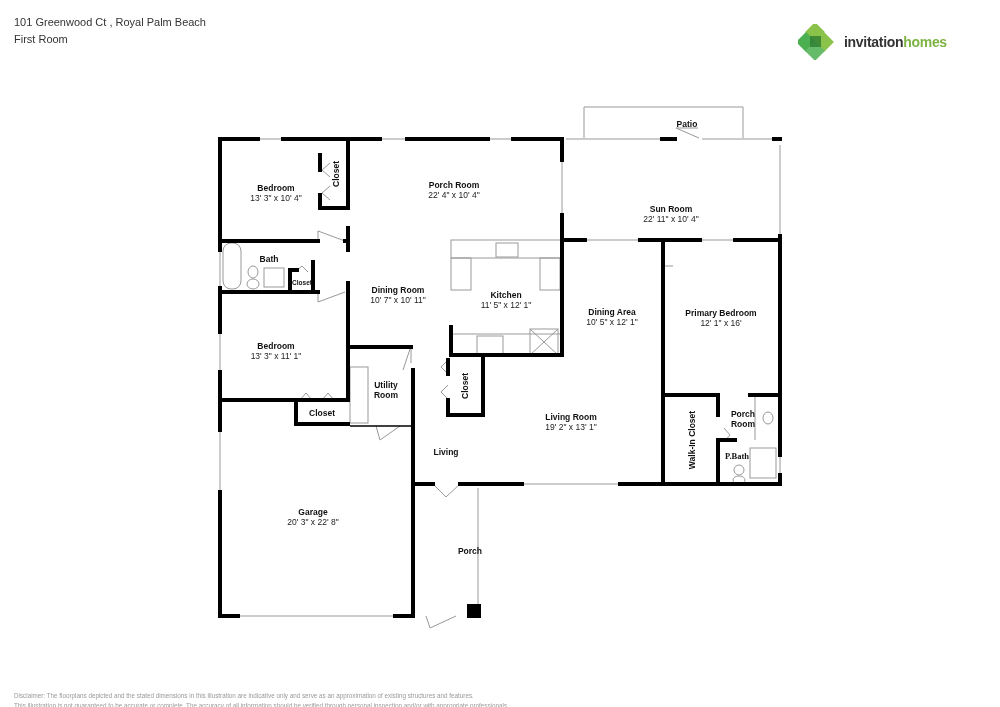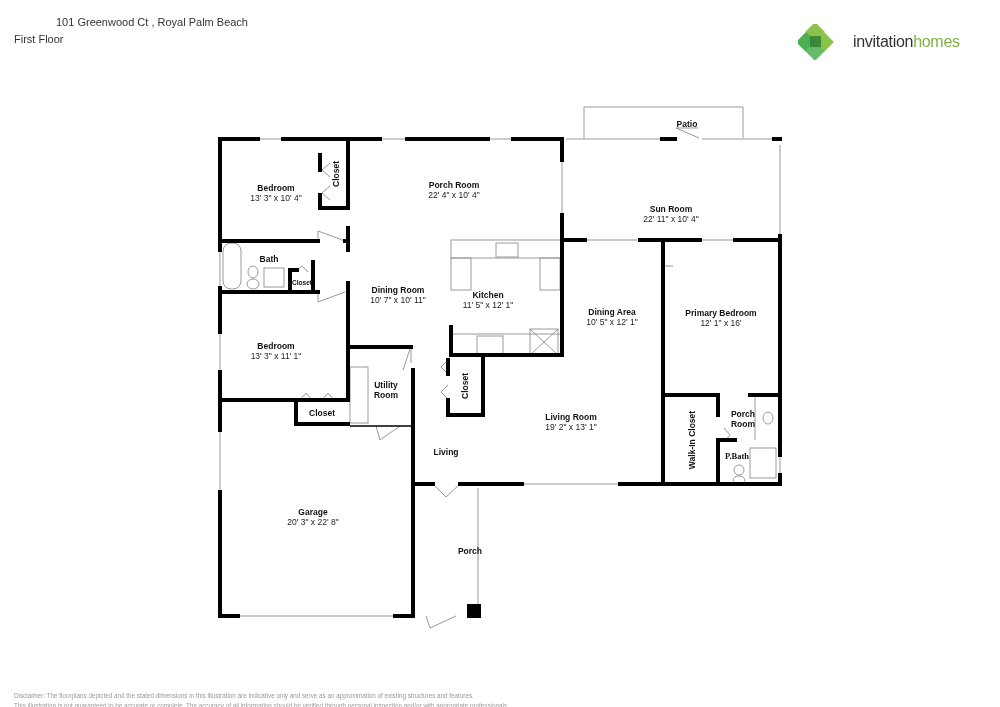--- a/index.html
+++ b/index.html
@@ -1,33 +1,33 @@
 <!DOCTYPE html>
 <html><head>
 <meta charset="utf-8">
 <style>
   html,body{margin:0;padding:0;background:#fff;}
   body{width:1000px;height:707px;position:relative;overflow:hidden;font-family:"Liberation Sans",sans-serif;color:#222;}
   .hdr{position:absolute;left:14px;font-size:11px;color:#333;}
-  #addr{top:16px;margin-left:42px;} #floor{top:33px;}
+  #addr{top:16px;} #floor{top:33px;}
   .logo{position:absolute;left:798px;top:24px;display:flex;align-items:center;}
-  .logo-text{font-size:16px;font-weight:normal;letter-spacing:-0.3px;margin-left:19px;}
+  .logo-text{font-size:14px;font-weight:bold;letter-spacing:-0.3px;margin-left:10px;}
   .logo-text .a{color:#333;} .logo-text .b{color:#7cb342;}
   .plan{position:absolute;left:0;top:0;}
   .lbl{position:absolute;text-align:center;font-size:8.5px;line-height:10px;transform:translateX(-50%);white-space:nowrap;}
   .lbl .n{font-weight:bold;font-size:8.5px;color:#111;}
   .lbl .d{color:#222;}
   .vlbl{position:absolute;font-weight:bold;font-size:8.5px;transform:translate(-50%,-50%) rotate(-90deg);white-space:nowrap;color:#111;}
   .disc{position:absolute;left:14px;font-size:6.3px;color:#999;white-space:nowrap;}
 </style>
 </head>
 <body>
 
 <div id="addr" class="hdr">101 Greenwood Ct , Royal Palm Beach</div>
-<div id="floor" class="hdr">First Floor</div>
+<div id="floor" class="hdr">First Room</div>
 
 <div class="logo">
   <svg width="36" height="36" viewBox="0 0 36 36">
     <rect x="10" y="1" width="14" height="14" transform="rotate(45 17 8)" fill="#8bc34a"></rect>
     <rect x="1" y="11" width="14" height="14" transform="rotate(45 8 18)" fill="#4caf50"></rect>
     <rect x="19" y="11" width="14" height="14" transform="rotate(45 26 18)" fill="#8bc34a"></rect>
     <rect x="10" y="20" width="14" height="14" transform="rotate(45 17 27)" fill="#66bb6a"></rect>
     <rect x="12" y="12" width="11" height="11" fill="#2e7d32" opacity="0.8"></rect>
   </svg>
   <div class="logo-text"><span class="a">invitation</span><span class="b">homes</span></div>
@@ -173,21 +173,21 @@
   </div>
 <div class="lbl" style="left:302px;top:278px;font-size:6px;">
     <div class="n" style="font-size:6.5px;">Closet</div>
   </div>
 
 <div class="lbl" style="left:398px;top:285px;">
   <div class="n">Dining Room</div>
   <div class="d">10' 7" x 10' 11"</div>
 </div>
 
-<div class="lbl" style="left:488px;top:290px;">
+<div class="lbl" style="left:506px;top:290px;">
   <div class="n">Kitchen</div>
   <div class="d">11' 5" x 12' 1"</div>
 </div>
 
 <div class="lbl" style="left:612px;top:307px;">
   <div class="n">Dining Area</div>
   <div class="d">10' 5" x 12' 1"</div>
 </div>
 
 <div class="lbl" style="left:721px;top:308px;">

